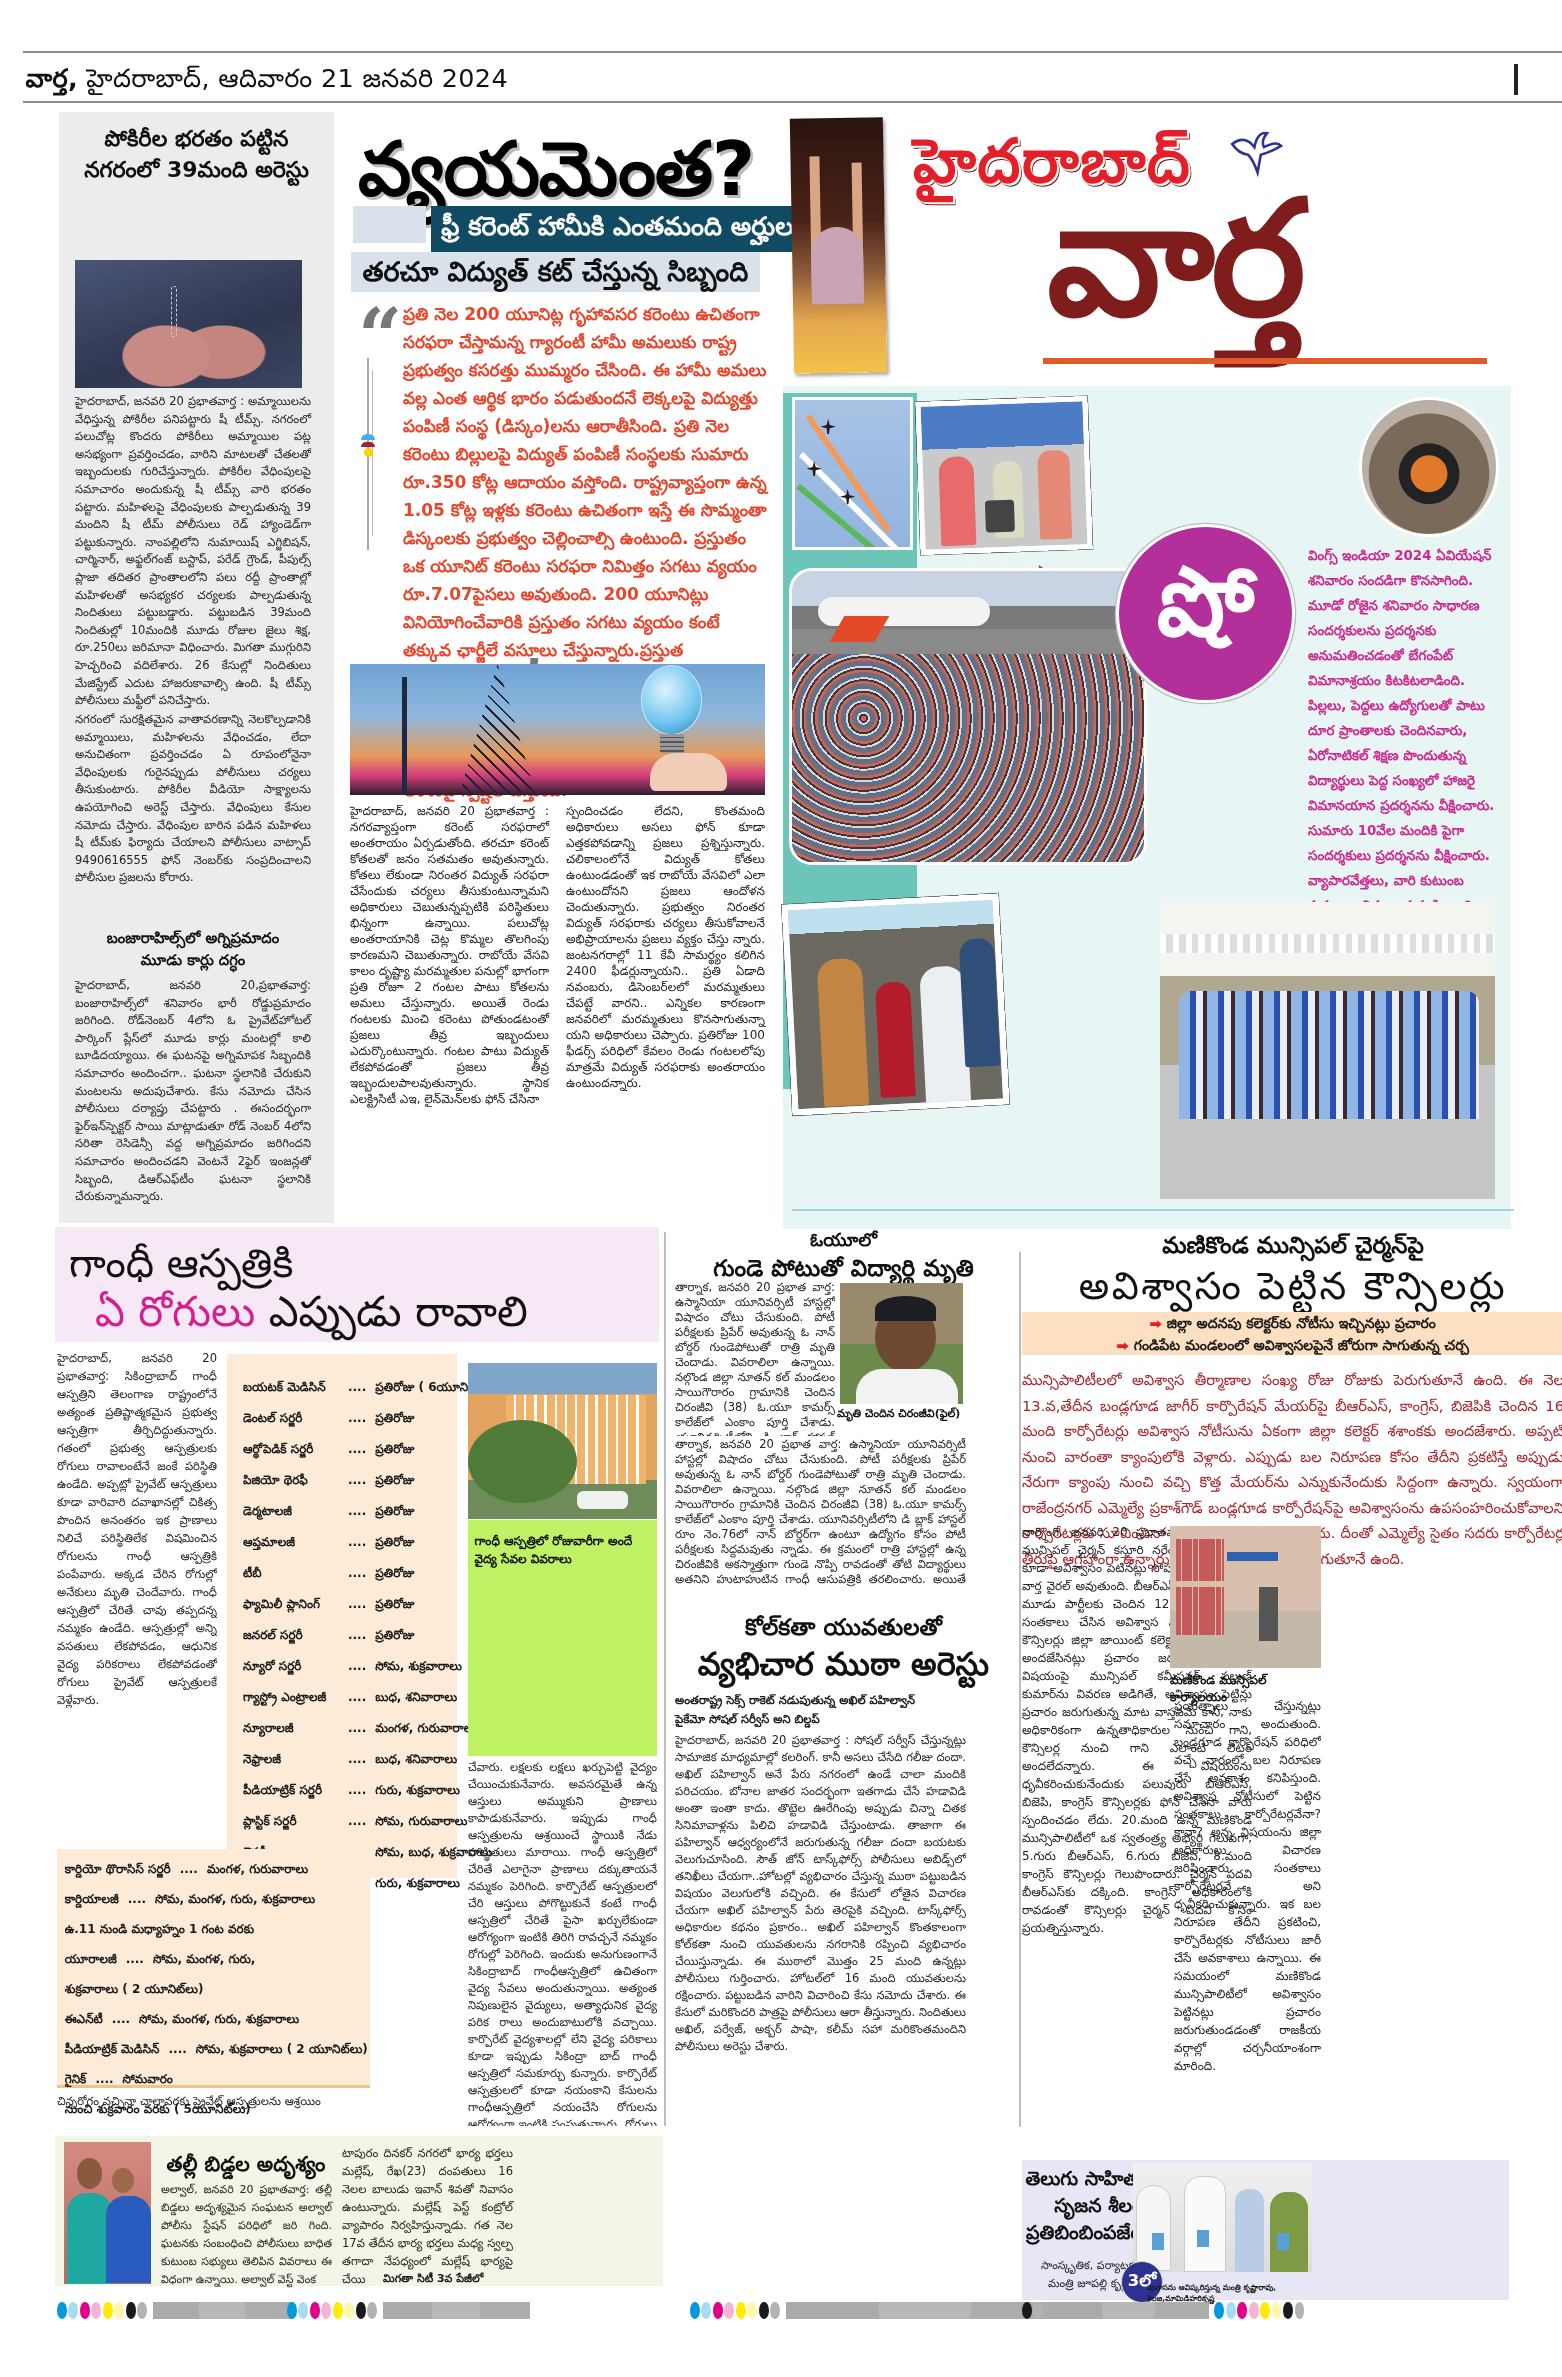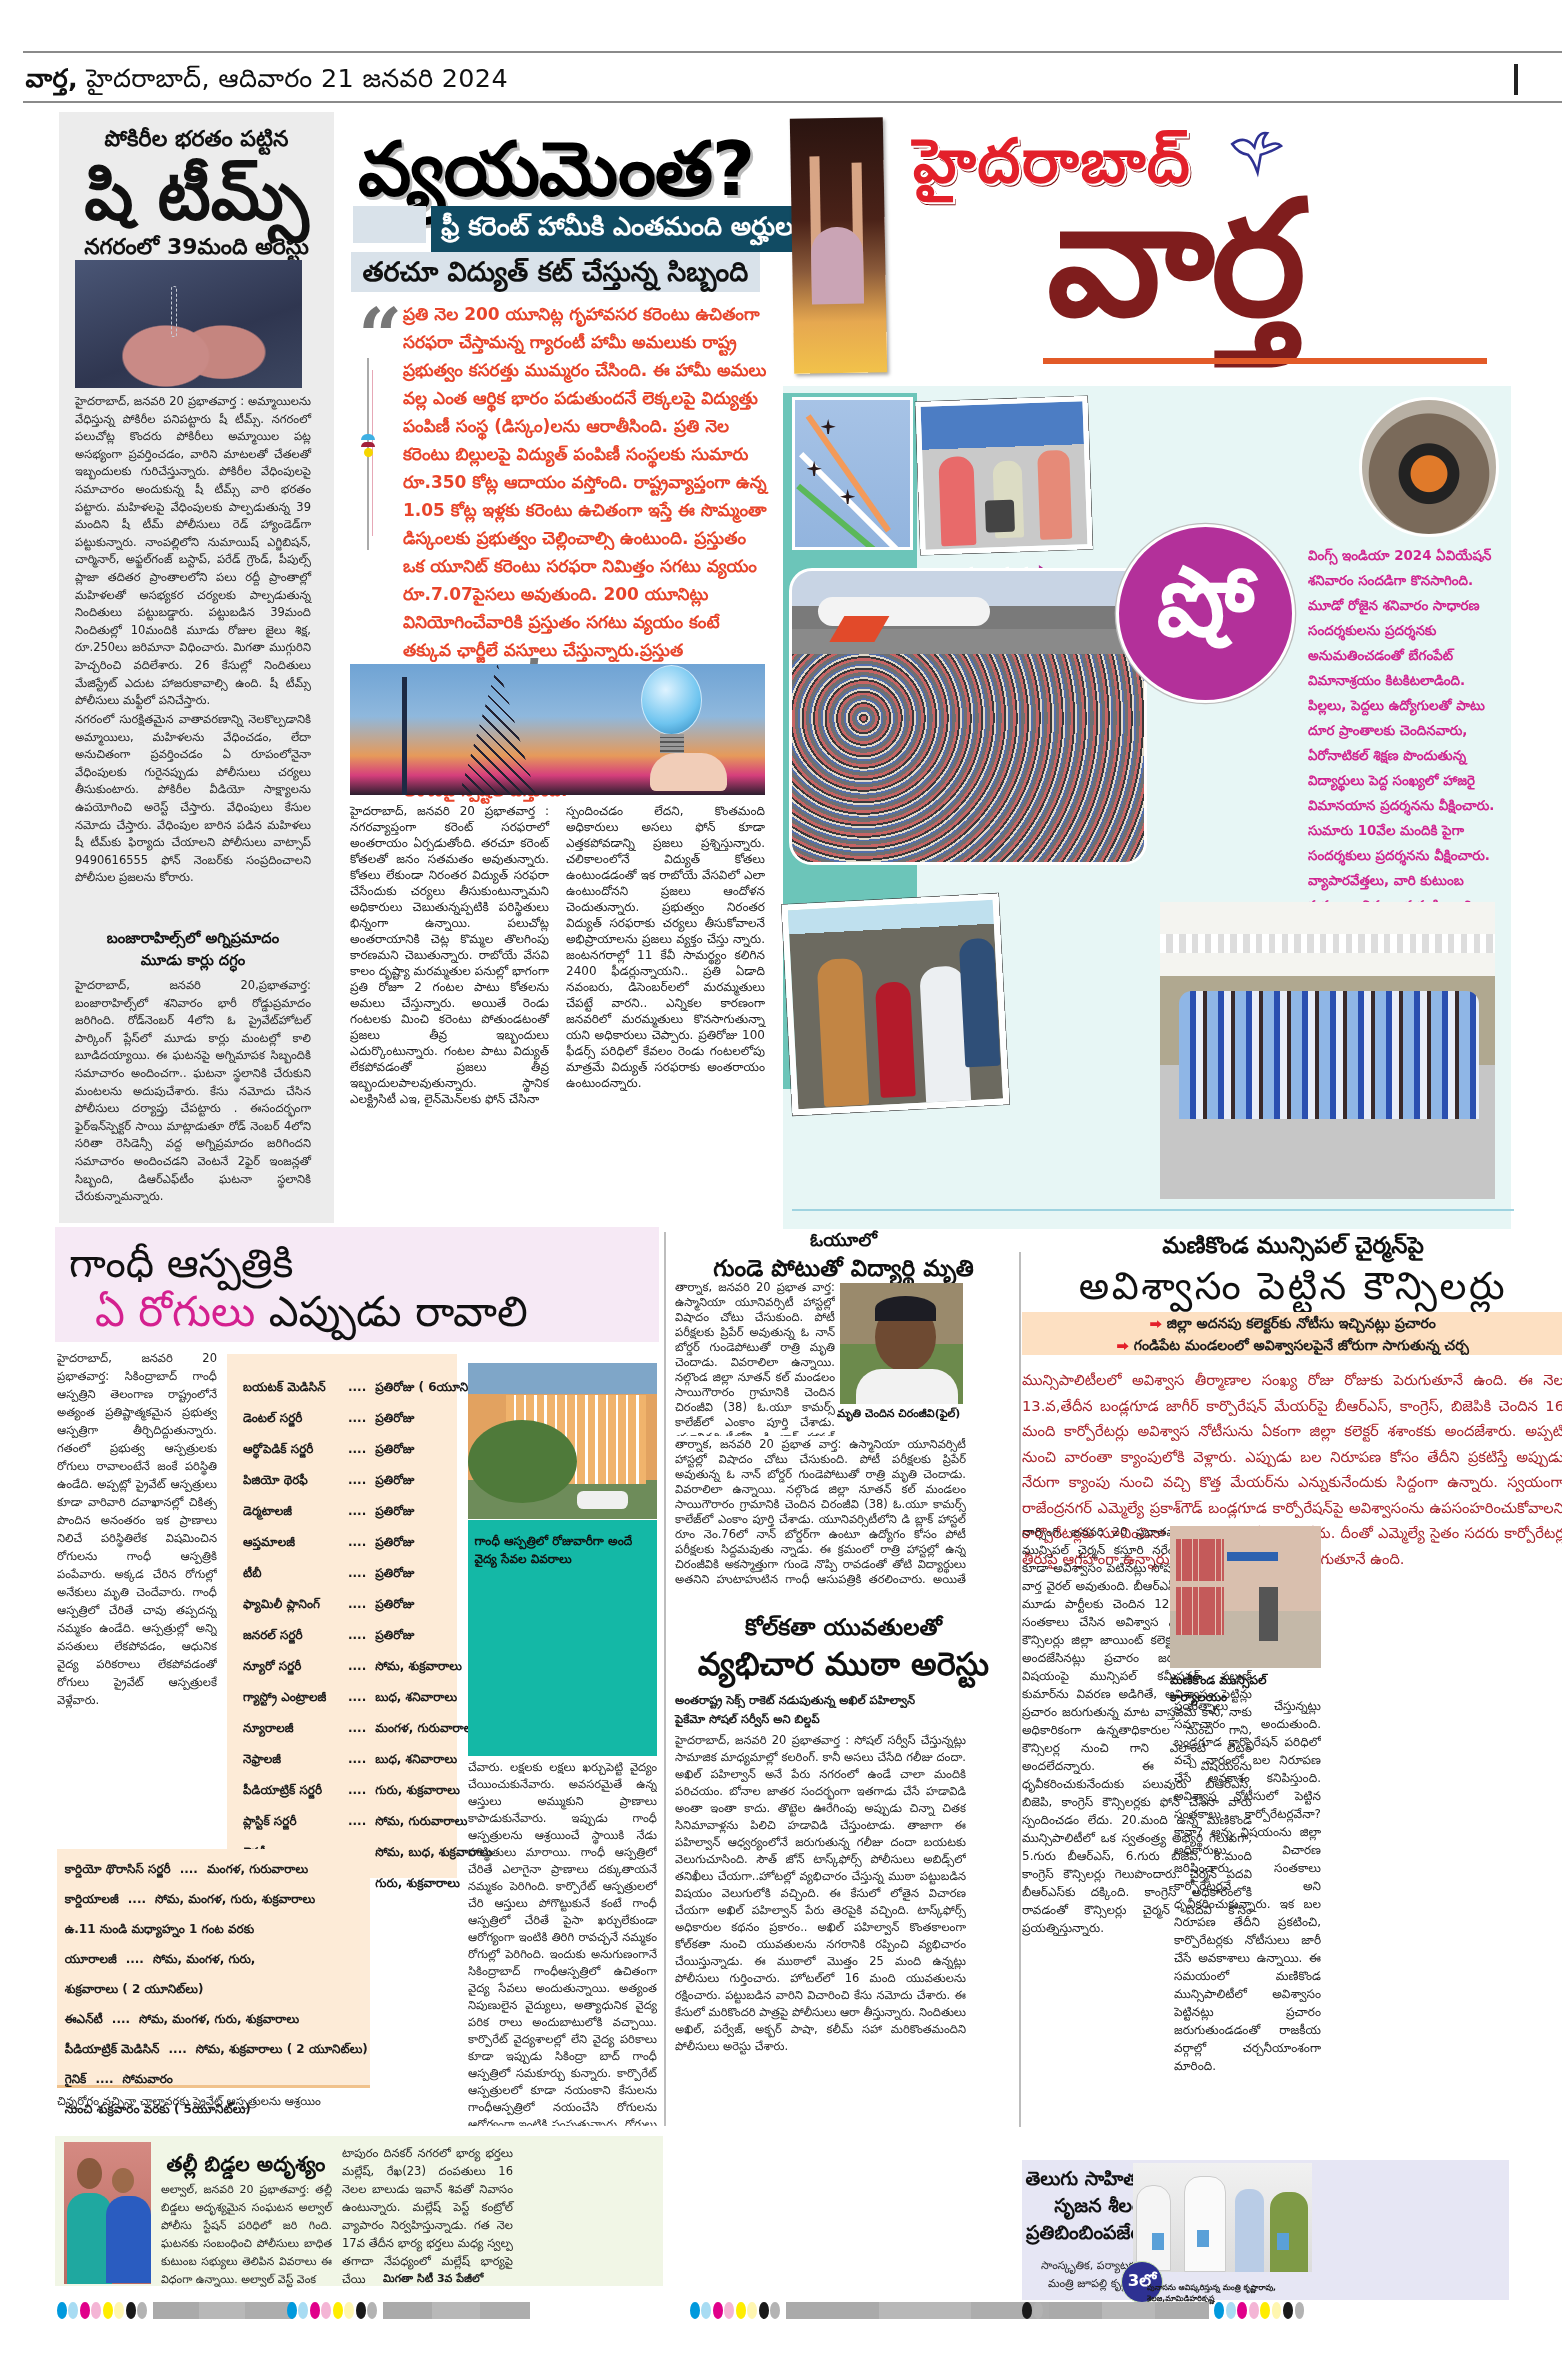--- a/index.html
+++ b/index.html
@@ -52,21 +52,21 @@
   .gandhi-head { position: absolute; left: 55px; top: 1227px; width: 604px; height: 115px; background: #f6e9f5; }
   .gandhi-l1 { position: absolute; left: 69px; top: 1240px; font-size: 40px; font-weight: 400; color: #111; }
   .gandhi-l2 { position: absolute; left: 95px; top: 1287px; font-size: 42px; font-weight: 400; color: #111; }
   .gandhi-l2 .pink { color: #d4208f; }
   .timetable { position: absolute; left: 227px; top: 1354px; width: 230px; height: 524px; background: #fdebd7; }
   .tt2 { position: absolute; left: 57px; top: 1849px; width: 313px; height: 239px; background: #fdebd7; border-bottom: 3.8px solid #f0c28c; }
   .tt-row { display: flex; font-size: 12px; font-weight: 700; line-height: 19px; height: 31px; align-items: center; white-space: nowrap; }
   .tt-row .dept { min-width: 96px; }
   .tt-row .dots { margin: 0 9px; }
   .tt2 .tt-row { height: 30px; }
-  .hosp-caption-box { position: absolute; left: 468px; top: 1520px; width: 189px; height: 236px; background: #14b8a6; }
+  .hosp-caption-box { position: absolute; left: 468px; top: 1520px; width: 189px; height: 236px; background: #bef264; }
 
   
   .mk-bar { position: absolute; left: 1022px; top: 1312px; width: 542px; height: 43px; background: #fde0c2; }
   .mk-bar div { font-size: 14px; font-weight: 700; text-align: center; line-height: 22px; }
   .arrow-ico { display: inline-block; width: 11.5px; height: 7.7px; background: #e3202a; clip-path: polygon(0 25%, 60% 25%, 60% 0, 100% 50%, 60% 100%, 60% 75%, 0 75%); margin-right: 5.1px; }
   .maroon-text { position: absolute; left: 1022px; top: 1367px; width: 542px; font-size: 14.7px; line-height: 25.5px; color: #a8232a; text-align: justify; }
 
   
   .mother-box { position: absolute; left: 55px; top: 2136px; width: 608px; height: 150px; background: #f1f6e6; }
   .lit-box { position: absolute; left: 1022px; top: 2160px; width: 487px; height: 140px; background: #e6e6f4; }
@@ -84,21 +84,20 @@
   <b>వార్త,</b>
   <span>హైదరాబాద్,</span>
   <span>ఆదివారం</span>
   <span>21 జనవరి 2024</span>
 </div>
 <div class="folio-mark"></div>
 <div class="rule" style="top:101px;"></div>
 
 <div class="col1-box">
   <div class="headline col1-kicker">పోకిరీల భరతం పట్టిన</div>
-  <div class="headline col1-title">షి టీమ్స్</div>
   <div class="headline col1-sub">నగరంలో 39మంది అరెస్టు</div>
 </div>
 <div class="photo" style="left:75px;top:260px;width:227px;height:128px;background:radial-gradient(ellipse at 40% 75%, #c98a86 0 22%, transparent 23%), radial-gradient(ellipse at 65% 72%, #c5857f 0 20%, transparent 21%), linear-gradient(160deg,#4a5676,#2f3650 60%,#3c4660);">
   <div style="position:absolute;left:96px;top:25.5px;width:6.4px;height:51px;border:1.9px dashed #c8ccd6;border-radius:2.6px;"></div>
 </div>
 <div class="abs body-text" style="left:75px;top:393px;width:236px;font-size:11.5px;line-height:17.6px;">
   <p>హైదరాబాద్, జనవరి 20 ప్రభాతవార్త : అమ్మాయిలను వేధిస్తున్న పోకిరీల పనిపట్టారు షీ టీమ్స్. నగరంలో పలుచోట్ల కొందరు పోకిరీలు అమ్మాయిల పట్ల అసభ్యంగా ప్రవర్తించడం, వారిని మాటలతో చేతలతో ఇబ్బందులకు గురిచేస్తున్నారు. పోకిరీల వేధింపులపై సమాచారం అందుకున్న షీ టీమ్స్ వారి భరతం పట్టారు. మహిళలపై వేధింపులకు పాల్పడుతున్న 39 మందిని షీ టీమ్ పోలీసులు రెడ్ హ్యాండెడ్‌గా పట్టుకున్నారు. నాంపల్లిలోని నుమాయిష్ ఎగ్జిబిషన్, చార్మినార్, అఫ్జల్‌గంజ్ బస్టాప్, పరేడ్ గ్రౌండ్, పీపుల్స్ ప్లాజా తదితర ప్రాంతాలలోని పలు రద్దీ ప్రాంతాల్లో మహిళలతో అసభ్యకర చర్యలకు పాల్పడుతున్న నిందితులు పట్టుబడ్డారు. పట్టుబడిన 39మంది నిందితుల్లో 10మందికి మూడు రోజుల జైలు శిక్ష, రూ.250లు జరిమానా విధించారు. మిగతా ముగ్గురిని హెచ్చరించి వదిలేశారు. 26 కేసుల్లో నిందితులు మేజిస్ట్రేట్ ఎదుట హాజరుకావాల్సి ఉంది. షీ టీమ్స్ పోలీసులు మఫ్టీలో పనిచేస్తారు.</p>
   <p>నగరంలో సురక్షితమైన వాతావరణాన్ని నెలకొల్పడానికి అమ్మాయిలు, మహిళలను వేధించడం, లేదా అనుచితంగా ప్రవర్తించడం ఏ రూపంలోనైనా వేధింపులకు గురైనప్పుడు పోలీసులు చర్యలు తీసుకుంటారు. పోకిరీల వీడియో సాక్ష్యాలను ఉపయోగించి అరెస్ట్ చేస్తారు. వేధింపులు కేసుల నమోదు చేస్తారు. వేధింపుల బారిన పడిన మహిళలు షీ టీమ్‌కు ఫిర్యాదు చేయాలని పోలీసులు వాట్సాప్ 9490616555 ఫోన్ నెంబర్‌కు సంప్రదించాలని పోలీసుల ప్రజలను కోరారు.</p>
 </div>
 

